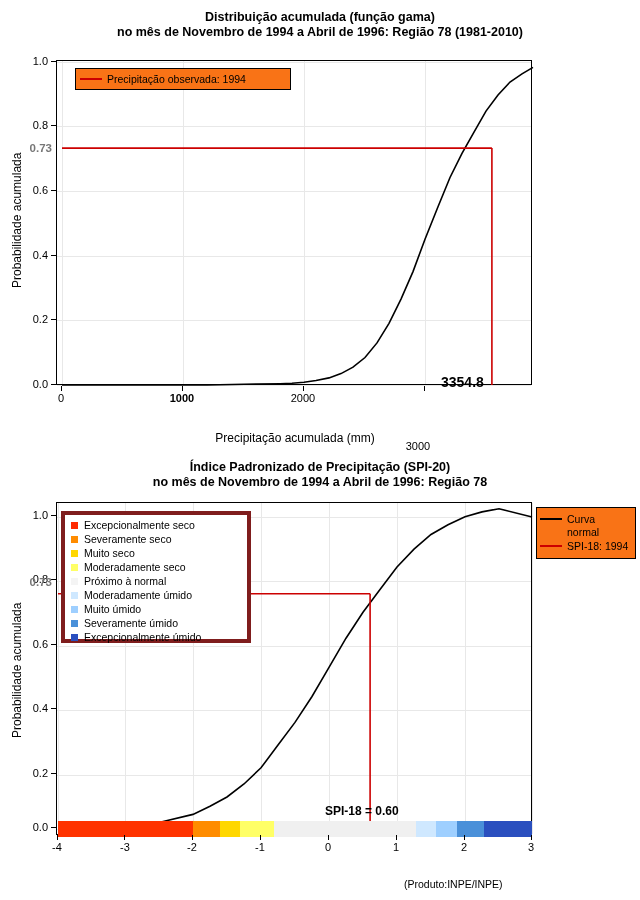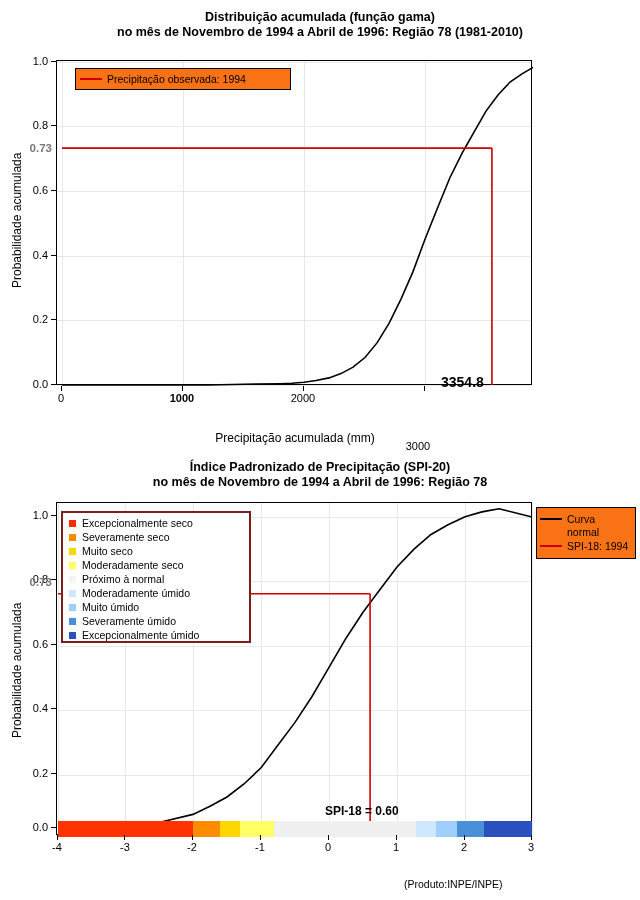--- a/index.html
+++ b/index.html
@@ -164,21 +164,21 @@
     font-weight: bold;
     color: #000000;
   }
   .credit {
     position: absolute;
     font-size: 10.5px;
     color: #000000;
   }
   .legend-cat {
     position: absolute;
-    border: 2px solid #7f1d1d;
+    border: 4px solid #7f1d1d;
     background: #ffffff;
     padding: 3px 5px 3px 2px;
     box-sizing: border-box;
   }
 </style>
 </head>
 <body>
 
 <div class="panel" id="panel-top">
 

